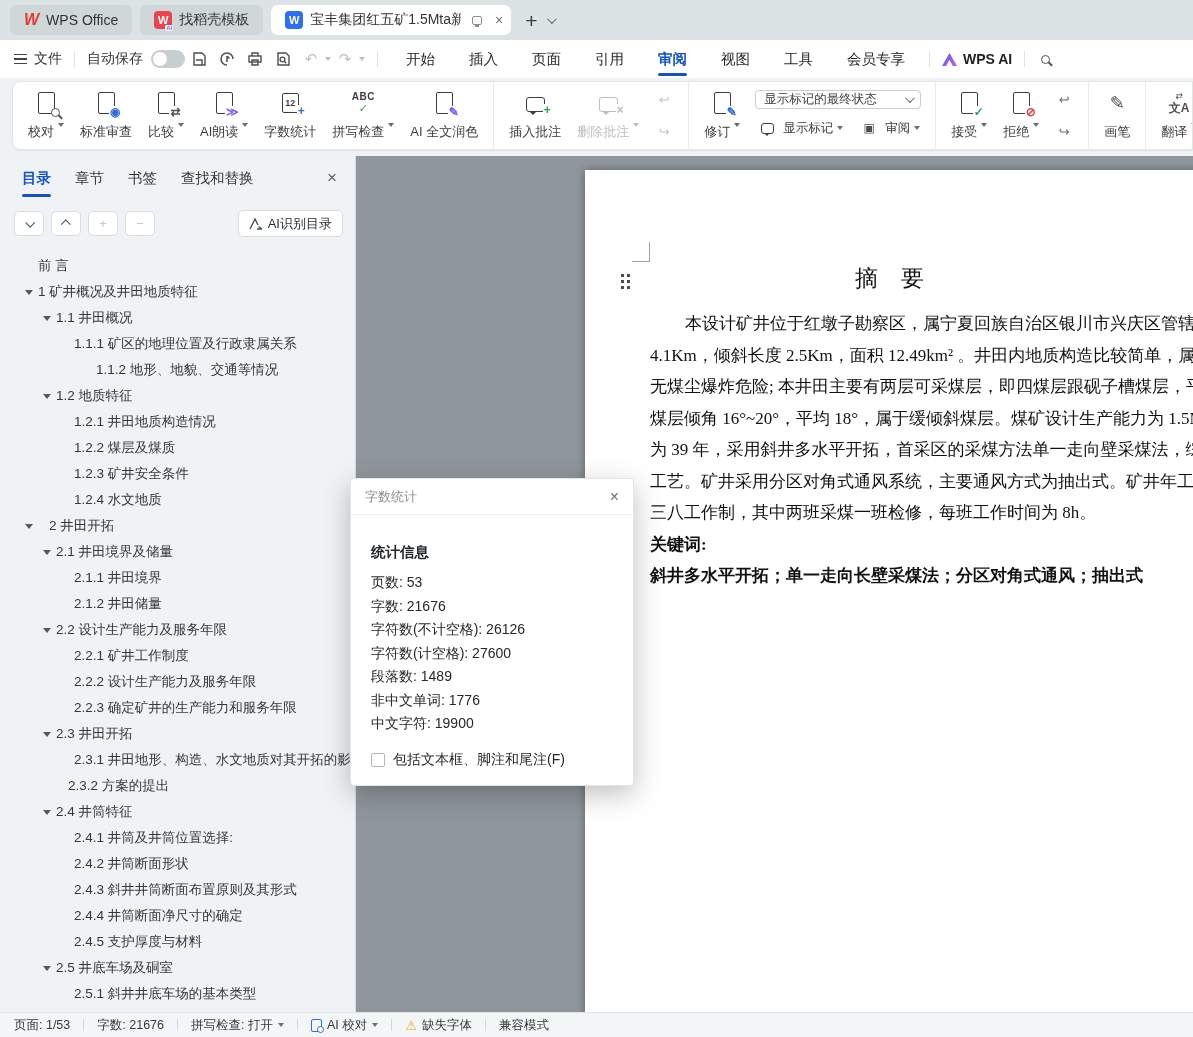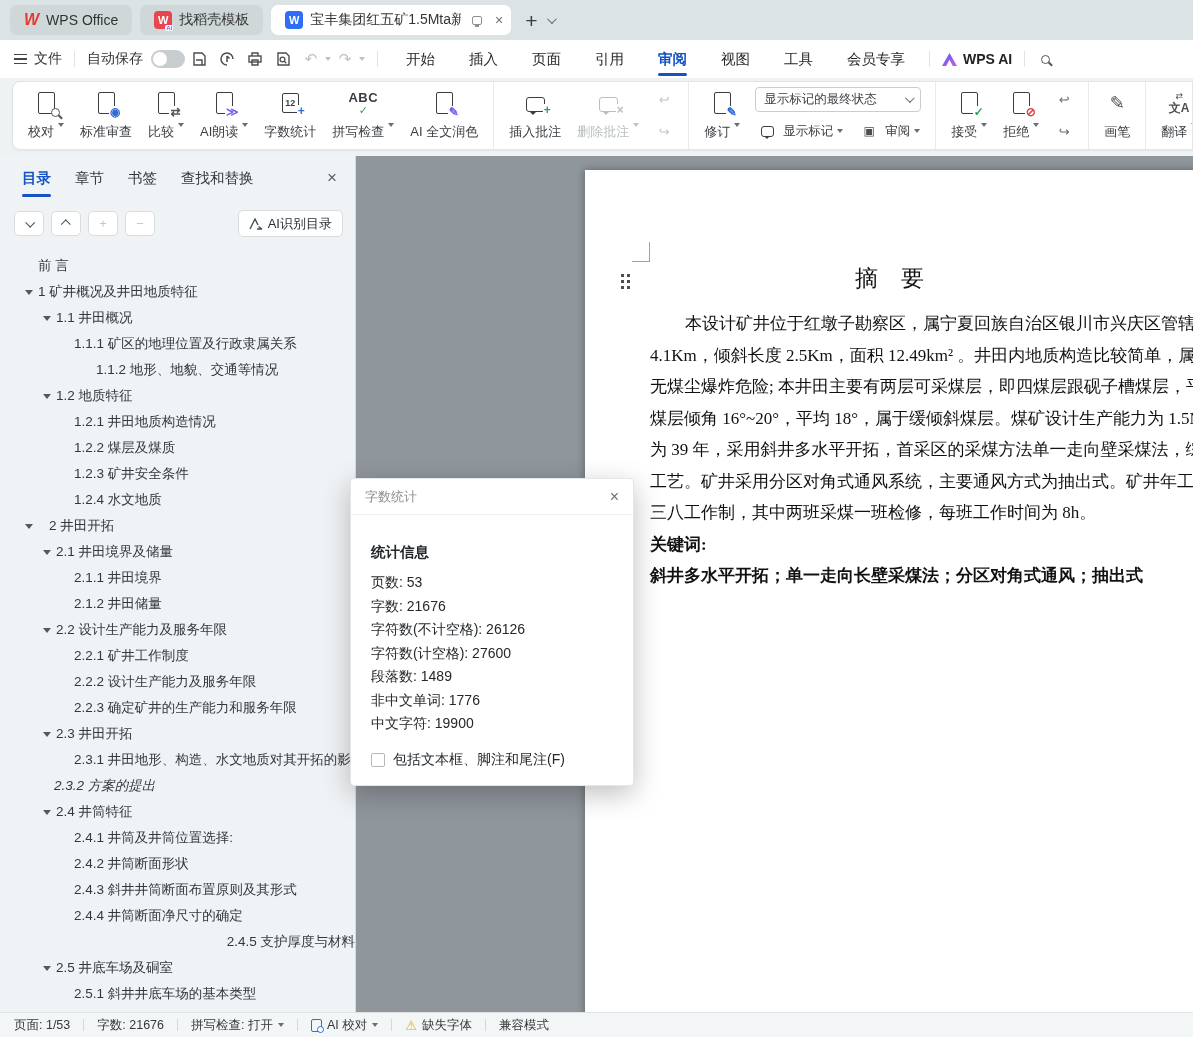--- a/index.html
+++ b/index.html
@@ -49,27 +49,27 @@
   .rbtn { display:flex; flex-direction:column; align-items:center; justify-content:center; gap:7px; padding:2px 7px; font-size:13px; color:#3a3e42; }
   .rbtn.dis { color:#b9bec1; }
   .lblrow { display:flex; align-items:flex-start; gap:4px; white-space:nowrap; }
   .ricon { height:26px; display:flex; align-items:center; justify-content:center; position:relative; min-width:24px; }
   .icon-doc { width:17px; height:22px; border:1.6px solid currentColor; border-radius:2px; position:relative; }
   .acc { position:absolute; right:-7px; bottom:-5px; font-size:12px; line-height:1; background:#fff; padding-left:1px; font-weight:bold; }
   .icon-comment { width:19px; height:15px; border:1.6px solid currentColor; border-radius:3px; position:relative; margin-top:2px; }
   .icon-comment::after { content:""; position:absolute; left:3px; bottom:-7px; border:3.5px solid transparent; border-top-color:currentColor; }
   .wc-box { width:17px; height:20px; border:1.6px solid currentColor; border-radius:2px; display:grid; place-items:center; font-size:9px; font-weight:bold; position:relative; }
   .spell { display:flex; flex-direction:column; align-items:center; line-height:1; }
-  .spell b { font-size:13px; letter-spacing:.5px; }
+  .spell b { font-size:10px; letter-spacing:.5px; }
   .spell i { font-style:normal; color:#2f9e5e; font-size:11px; margin-top:1px; }
   .hookarrow { font-size:13px; color:#6a6e71; }
   .hookarrow.dis { color:#c3c7ca; }
   .rstack { display:flex; flex-direction:column; gap:6px; padding:0 4px; }
   .rev-panel { display:flex; flex-direction:column; gap:6px; padding:0 6px; }
-  .rselect { width:166px; height:25px; border:1px solid #c9cdce; border-radius:4px; display:flex; align-items:center; padding:0 8px; font-size:12.5px; color:#3a3e42; }
+  .rselect { width:166px; height:19px; border:1px solid #c9cdce; border-radius:4px; display:flex; align-items:center; padding:0 8px; font-size:12.5px; color:#3a3e42; }
   .chev { width:7px; height:7px; border-right:1.5px solid #666; border-bottom:1.5px solid #666; transform:rotate(45deg) translateY(-2px); margin-left:auto; }
   .rev-row { display:flex; align-items:center; gap:14px; }
   .rev-btn { display:flex; align-items:center; gap:4px; font-size:12.5px; color:#3a3e42; }
   .rev-btn .icon-comment { width:13px; height:11px; margin-top:0; border-width:1.4px; }
   .rev-btn .icon-comment::after { border-width:2.5px; bottom:-5px; }
   .penicon { font-size:18px; color:#4a4e52; }
   .sym { font-size:14px; color:#4a4e52; }
   .tr-ico { font-size:12px; font-weight:bold; color:#4a4e52; display:flex; flex-direction:column; align-items:center; line-height:1; }
   .tr-ico::before { content:"⇄"; font-size:9px; font-weight:normal; margin-bottom:1px; }
 
@@ -502,40 +502,40 @@
           <div class="toc-item" style="padding-left: 74px;">
             <span>2.2.3 确定矿井的生产能力和服务年限</span>
           </div>
           <div class="toc-item" style="padding-left: 43px;">
             <span class="tri"></span>
             <span>2.3 井田开拓</span>
           </div>
           <div class="toc-item" style="padding-left: 74px;">
             <span>2.3.1 井田地形、构造、水文地质对其开拓的影...</span>
           </div>
-          <div class="toc-item" style="padding-left: 54px; font-style: italic;">
+          <div class="toc-item" style="padding-left: 68px;">
             <span>2.3.2 方案的提出</span>
           </div>
           <div class="toc-item" style="padding-left: 43px;">
             <span class="tri"></span>
             <span>2.4 井筒特征</span>
           </div>
           <div class="toc-item" style="padding-left: 74px;">
             <span>2.4.1 井筒及井筒位置选择:</span>
           </div>
           <div class="toc-item" style="padding-left: 74px;">
             <span>2.4.2 井筒断面形状</span>
           </div>
           <div class="toc-item" style="padding-left: 74px;">
             <span>2.4.3 斜井井筒断面布置原则及其形式</span>
           </div>
           <div class="toc-item" style="padding-left: 74px;">
             <span>2.4.4 井筒断面净尺寸的确定</span>
           </div>
-          <div class="toc-item" style="padding-left: 74px; justify-content: flex-end;">
+          <div class="toc-item" style="padding-left: 74px;">
             <span>2.4.5 支护厚度与材料</span>
           </div>
           <div class="toc-item" style="padding-left: 43px;">
             <span class="tri"></span>
             <span>2.5 井底车场及硐室</span>
           </div>
           <div class="toc-item" style="padding-left: 74px;">
             <span>2.5.1 斜井井底车场的基本类型</span>
           </div>
           <div class="toc-item" style="padding-left: 74px;">

